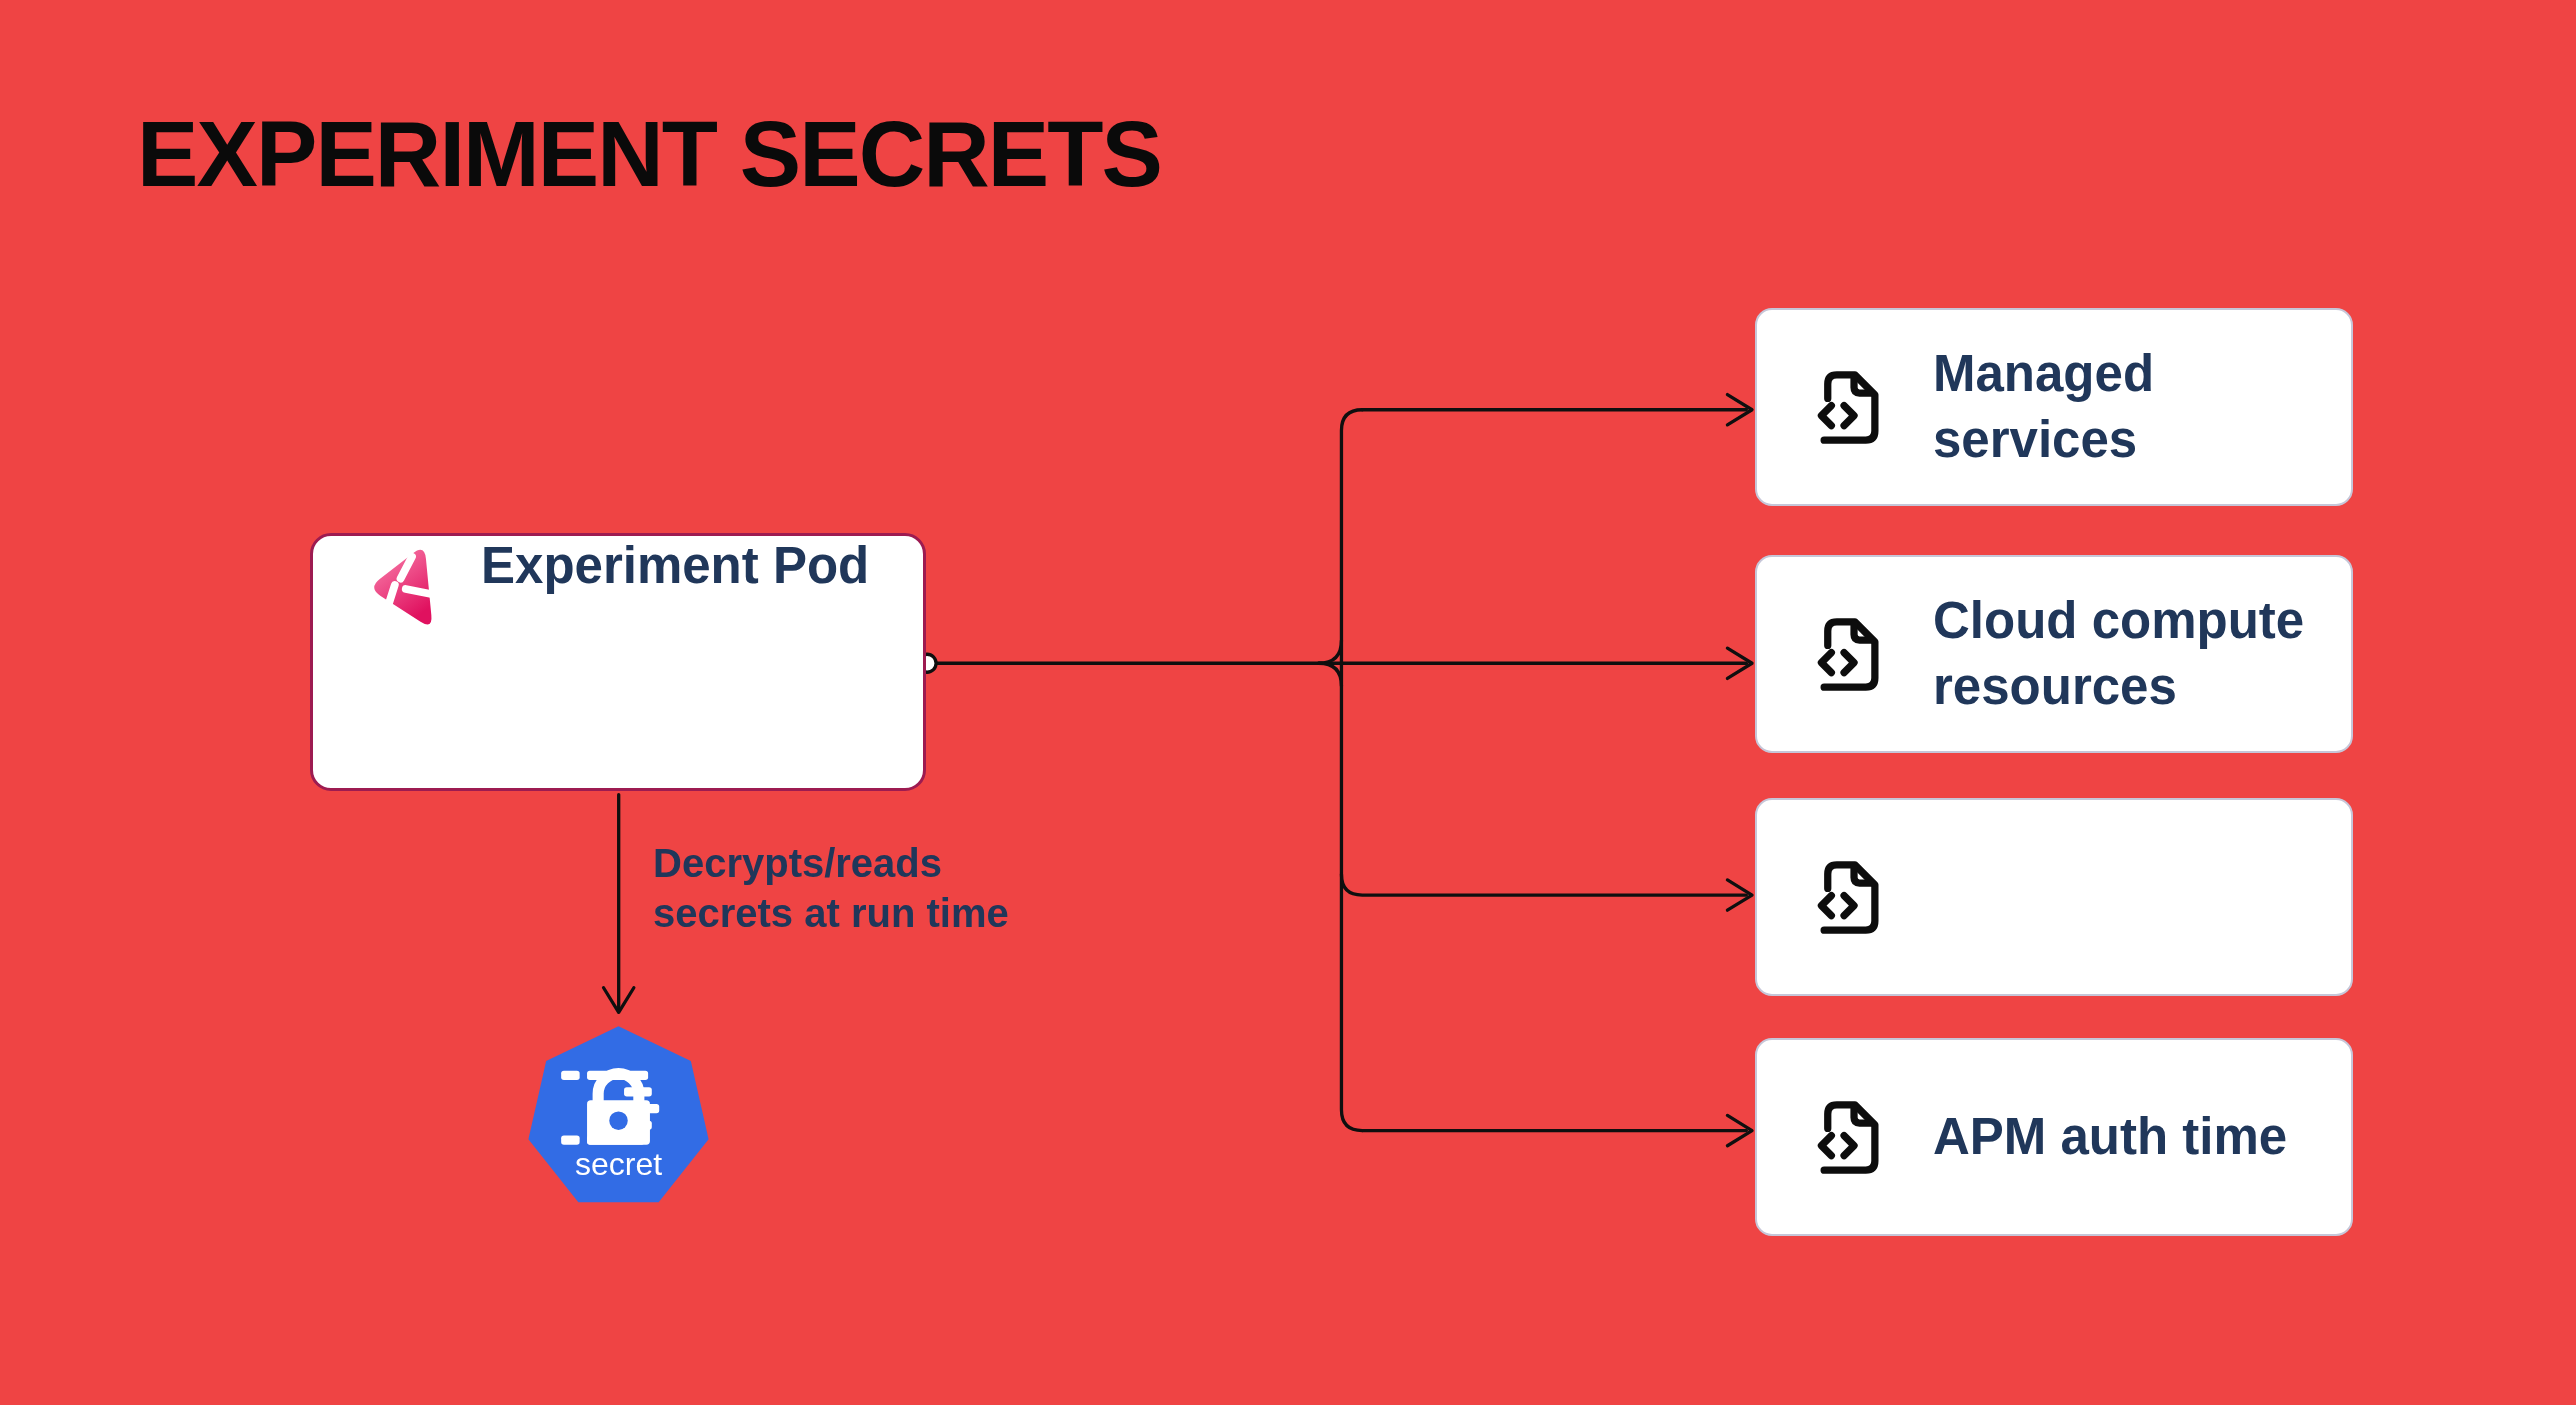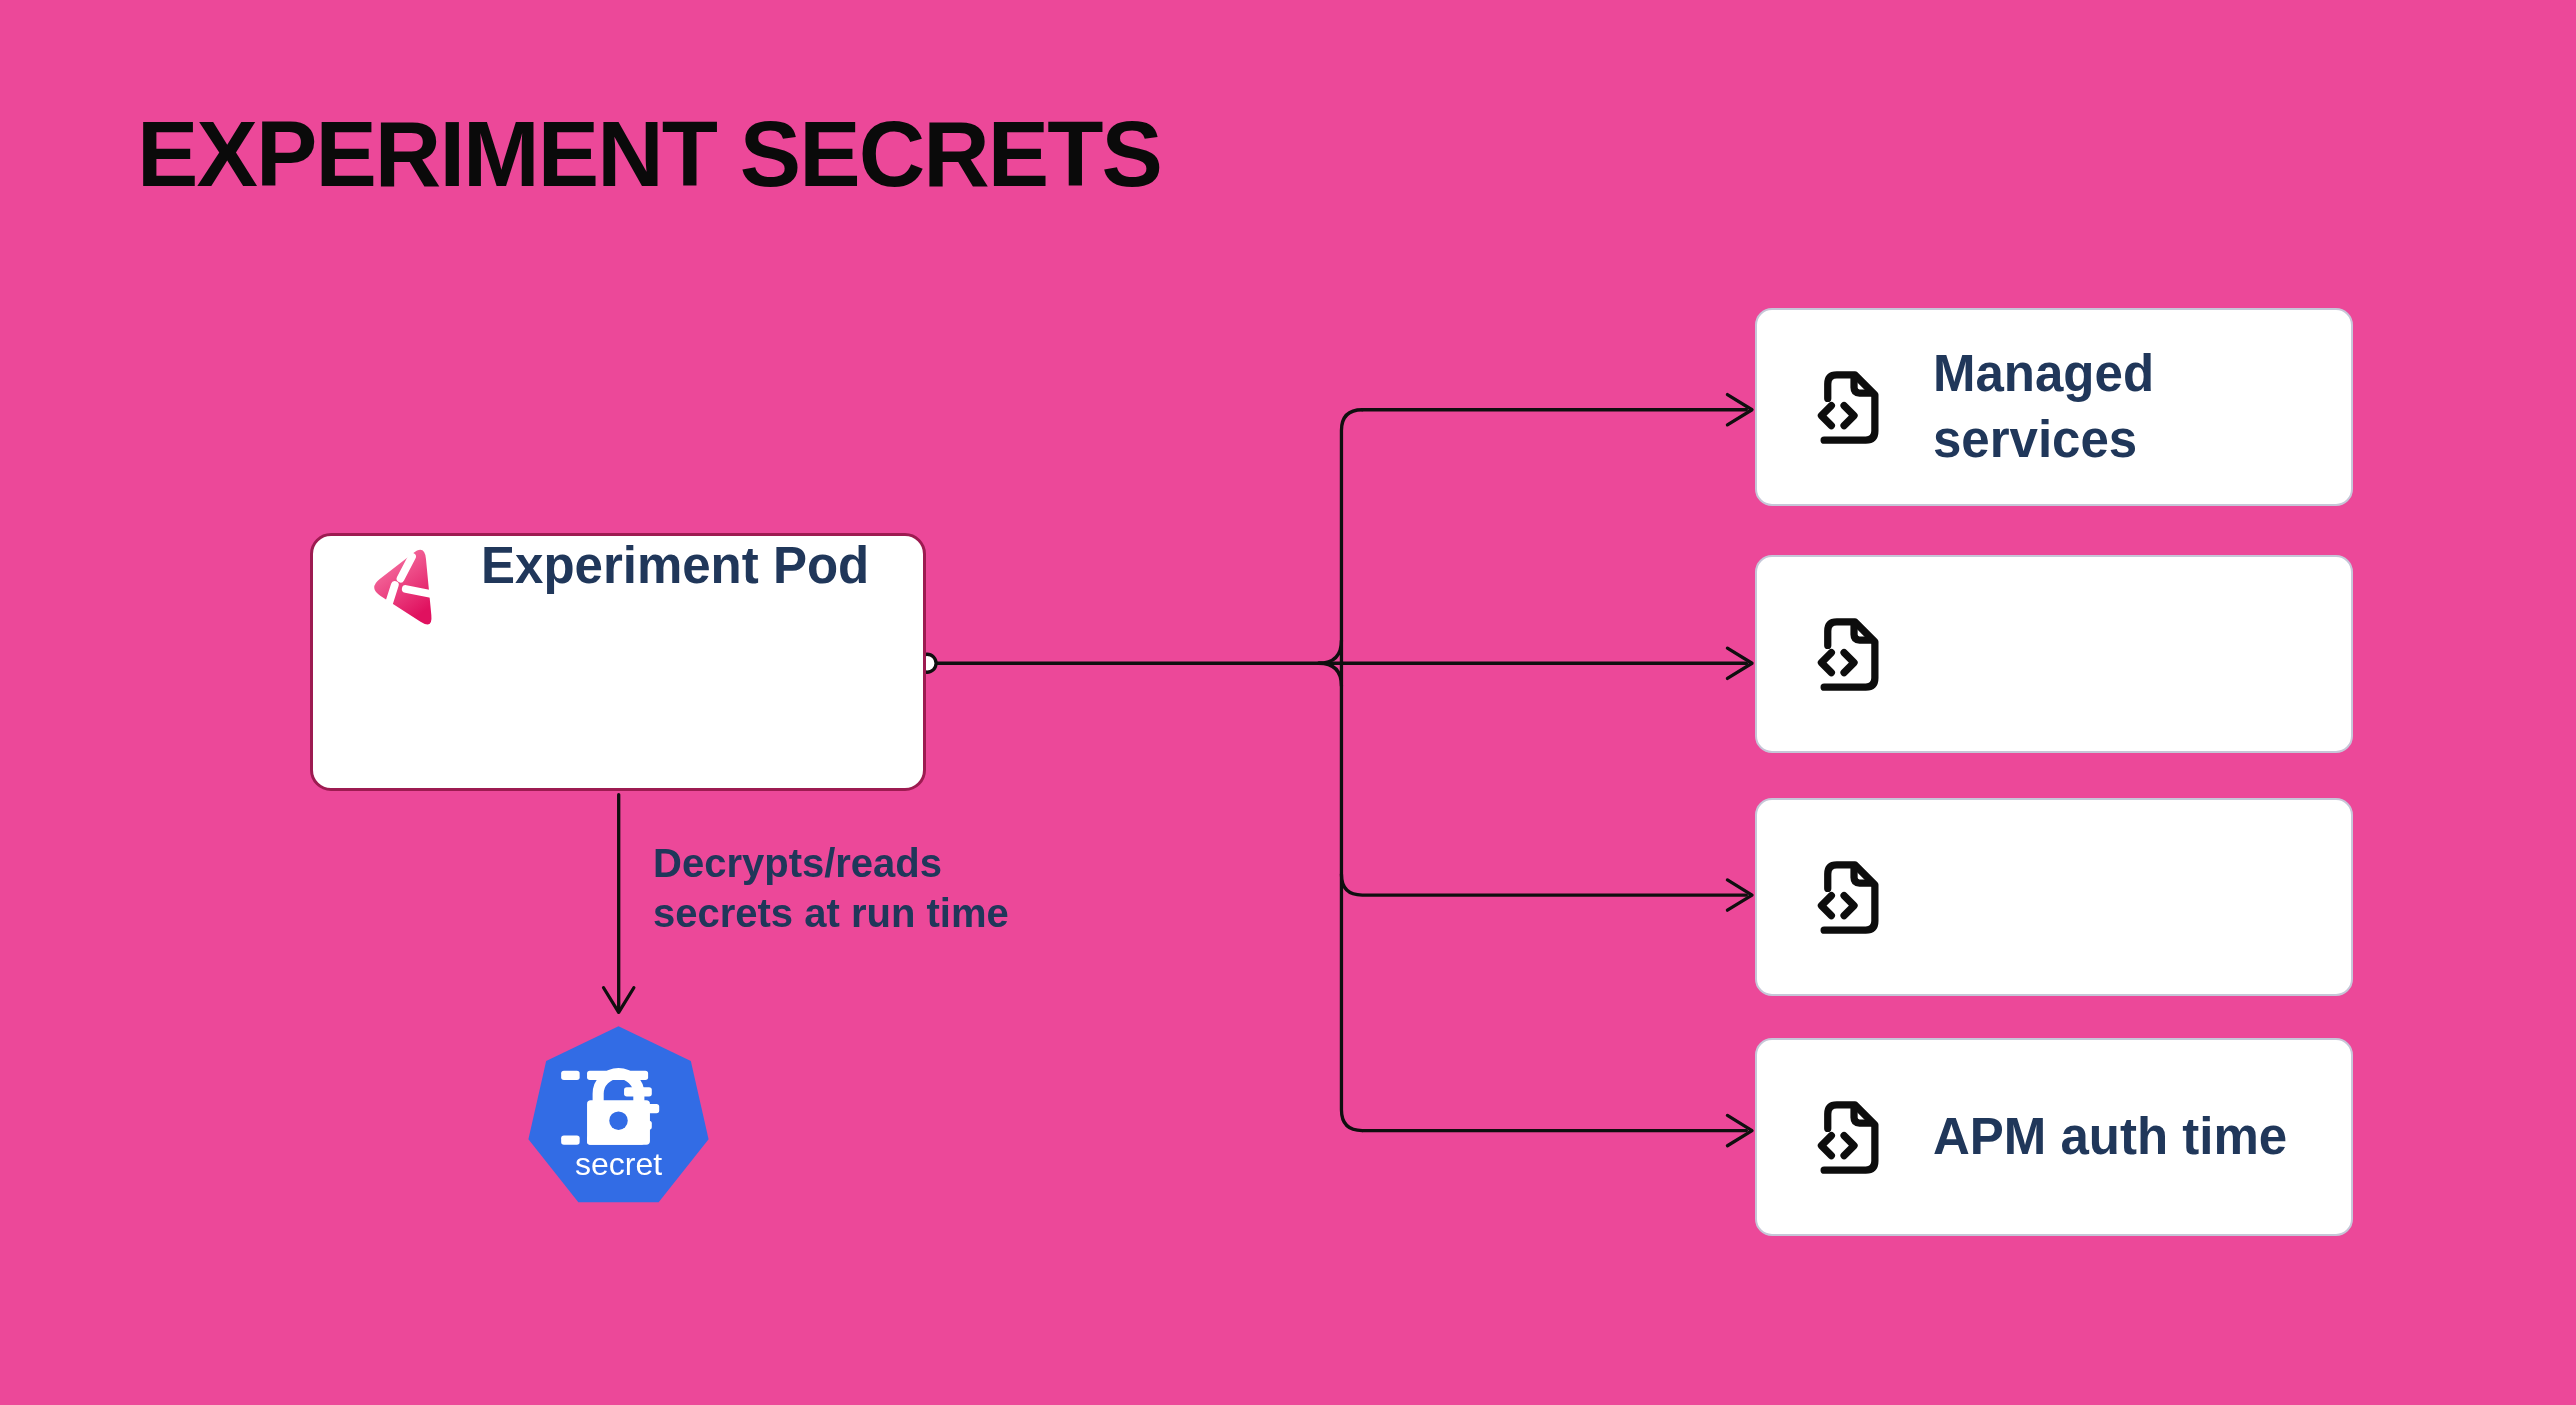--- a/index.html
+++ b/index.html
@@ -3,21 +3,21 @@
 <meta charset="utf-8">
 <style>
   * { margin: 0; padding: 0; box-sizing: border-box; }
   html, body { background: #ffffff; }
   body { font-family: "Liberation Sans", sans-serif; }
 
   .canvas {
     position: relative;
     width: 2576px;
     height: 1406px;
-    background: #ec4899;
+    background: #ef4444;
     overflow: hidden;
   }
 
   .title {
     position: absolute;
     left: 137px;
     top: 102px;
     font-size: 92px;
     font-weight: 700;
     letter-spacing: -1.9px;
@@ -195,20 +195,22 @@
 services</span>
   </div>
 
   <div class="target-node" id="target-1">
     <svg class="doc-icon" viewBox="0 0 48 48" fill="none" stroke="#0d0d0d" stroke-width="4" stroke-linecap="round" stroke-linejoin="round">
       <path d="M 10 42 H 33 Q 38 42 38 37 V 17 L 27 6 H 17 Q 12 6 12 11 V 19"></path>
       <path d="M 26.5 7 V 13 Q 26.5 16 29.5 16 H 36.5"></path>
       <path d="M 14 23 L 8.5 28.5 L 14 34"></path>
       <path d="M 21 23 L 26.5 28.5 L 21 34"></path>
     </svg>
+    <span class="node-label">Cloud compute
+resources</span>
   </div>
 
   <div class="target-node" id="target-2">
     <svg class="doc-icon" viewBox="0 0 48 48" fill="none" stroke="#0d0d0d" stroke-width="4" stroke-linecap="round" stroke-linejoin="round">
       <path d="M 10 42 H 33 Q 38 42 38 37 V 17 L 27 6 H 17 Q 12 6 12 11 V 19"></path>
       <path d="M 26.5 7 V 13 Q 26.5 16 29.5 16 H 36.5"></path>
       <path d="M 14 23 L 8.5 28.5 L 14 34"></path>
       <path d="M 21 23 L 26.5 28.5 L 21 34"></path>
     </svg>
   </div>

